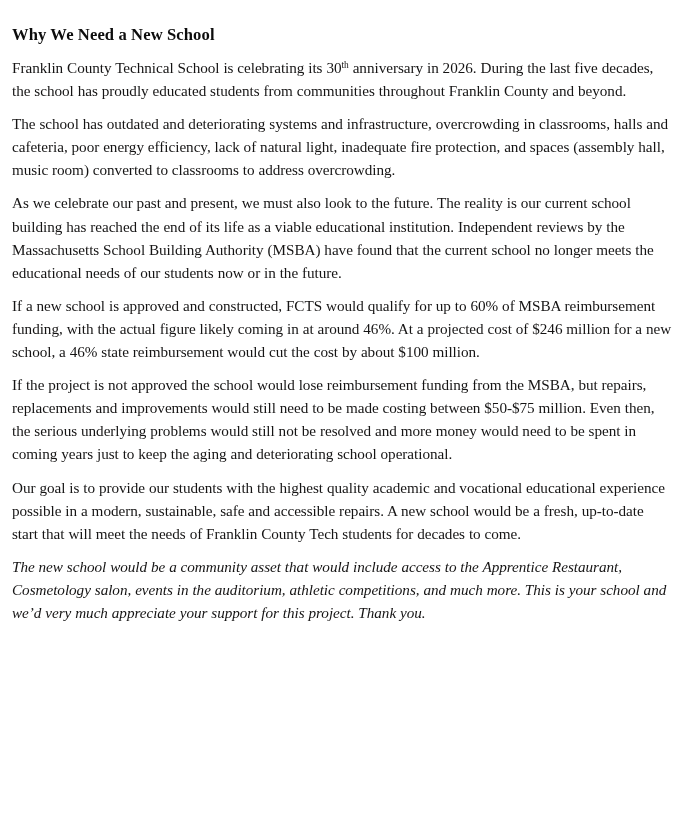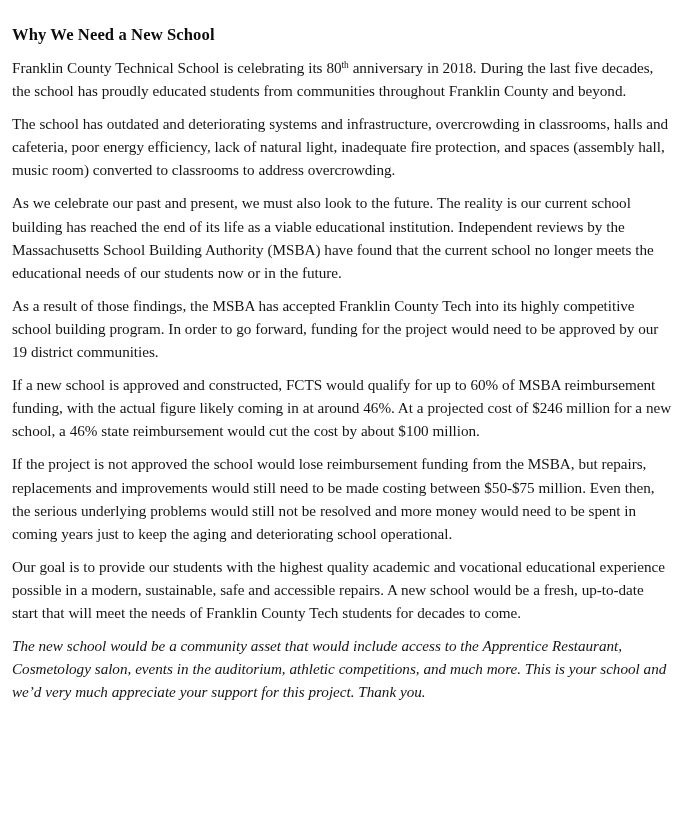--- a/index.html
+++ b/index.html
@@ -51,27 +51,26 @@
     line-height: 0;
   }
 </style>
 </head>
 <body>
 
 <div class="page">
 
   <h1 class="doc-heading">Why We Need a New School</h1>
 
-  <p class="doc-paragraph"><span>Franklin County Technical School is celebrating its 80</span><sup>th</sup><span> anniversary in 2018. During the last five decades, the school has proudly educated students from communities throughout Franklin County and beyond.</span></p>
+  <p class="doc-paragraph"><span>Franklin County Technical School is celebrating its 30</span><sup>th</sup><span> anniversary in 2026. During the last five decades, the school has proudly educated students from communities throughout Franklin County and beyond.</span></p>
 
   <p class="doc-paragraph">The school has outdated and deteriorating systems and infrastructure, overcrowding in classrooms, halls and cafeteria, poor energy efficiency, lack of natural light, inadequate fire protection, and spaces (assembly hall, music room) converted to classrooms to address overcrowding.</p>
 
   <p class="doc-paragraph">As we celebrate our past and present, we must also look to the future. The reality is our current school building has reached the end of its life as a viable educational institution. Independent reviews by the Massachusetts School Building Authority (MSBA) have found that the current school no longer meets the educational needs of our students now or in the future.</p>
 
-  <p class="doc-paragraph">As a result of those findings, the MSBA has accepted Franklin County Tech into its highly competitive school building program. In order to go forward, funding for the project would need to be approved by our 19 district communities.</p>
 
   <p class="doc-paragraph">If a new school is approved and constructed, FCTS would qualify for up to 60% of MSBA reimbursement funding, with the actual figure likely coming in at around 46%. At a projected cost of $246 million for a new school, a 46% state reimbursement would cut the cost by about $100 million.</p>
 
   <p class="doc-paragraph">If the project is not approved the school would lose reimbursement funding from the MSBA, but repairs, replacements and improvements would still need to be made costing between $50-$75 million. Even then, the serious underlying problems would still not be resolved and more money would need to be spent in coming years just to keep the aging and deteriorating school operational.</p>
 
 
   <p class="doc-paragraph">Our goal is to provide our students with the highest quality academic and vocational educational experience possible in a modern, sustainable, safe and accessible repairs. A new school would be a fresh, up-to-date start that will meet the needs of Franklin County Tech students for decades to come.</p>
 
   <p class="doc-paragraph">The new school would be a community asset that would include access to the Apprentice Restaurant, Cosmetology salon, events in the auditorium, athletic competitions, and much more. This is your school and we’d very much appreciate your support for this project. Thank you.</p>
 

